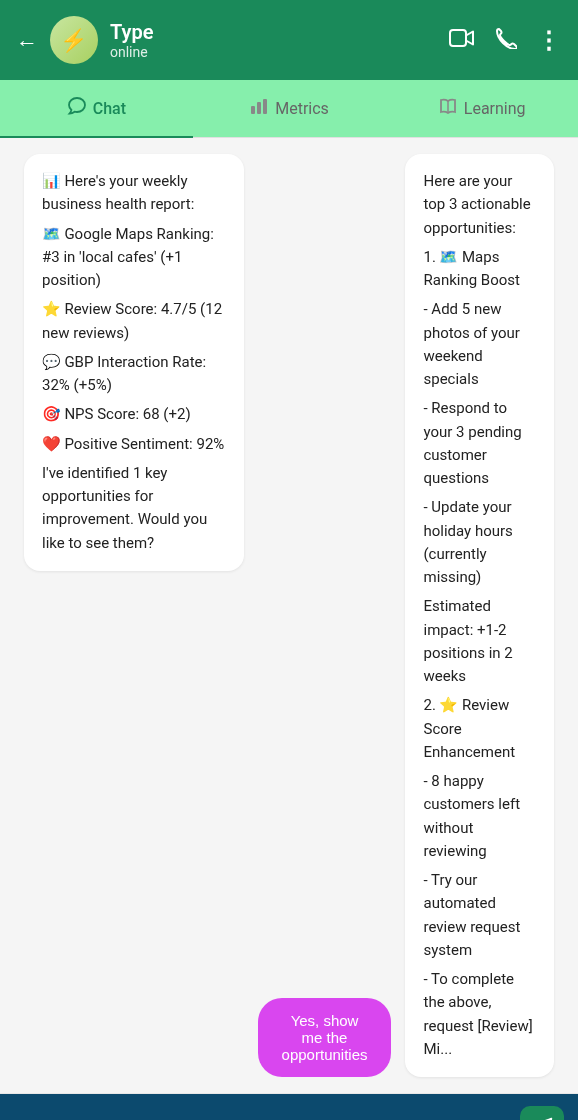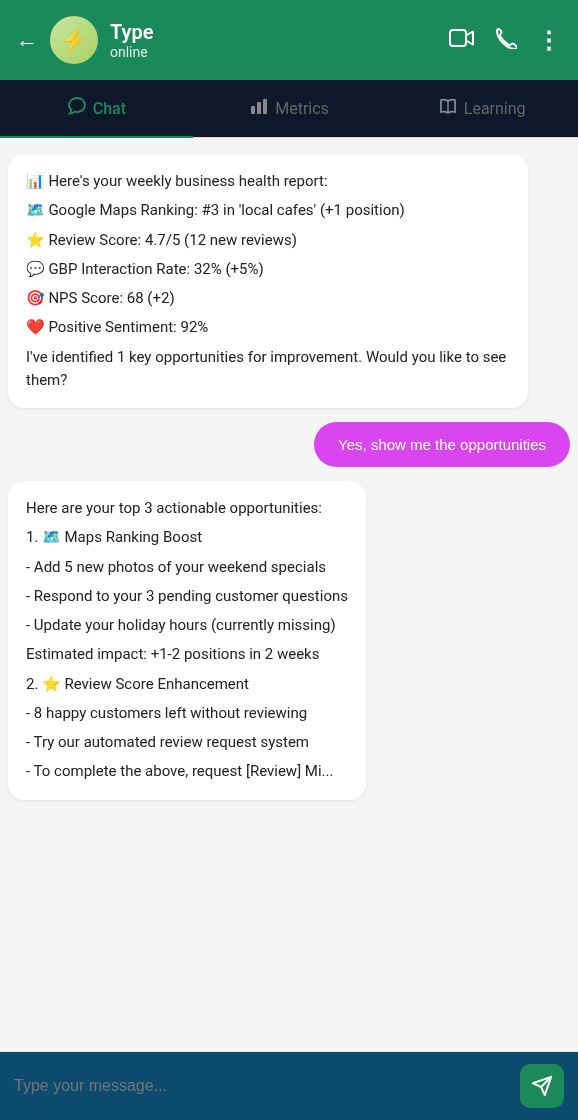--- a/index.html
+++ b/index.html
@@ -58,21 +58,21 @@
       align-items: center;
     }
     .header-icon {
       color: white;
       font-size: 20px;
       cursor: pointer;
     }
 
     
     .tabs {
-      background: #0f172a;
+      background: #86efac;
       display: flex;
       border-bottom: 1px solid #e0e0e0;
     }
     .tab {
       flex: 1;
       padding: 16px 8px;
       display: flex;
       align-items: center;
       justify-content: center;
       gap: 6px;
@@ -88,24 +88,24 @@
       font-weight: 500;
     }
     .tab-icon {
       font-size: 18px;
     }
 
     
     .chat-area {
       flex: 1;
       background: #f5f5f5;
-      padding: 16px 8px;
+      padding: 16px 24px;
       overflow-y: auto;
       display: flex;
-      flex-direction: column;
+      flex-direction: row;
       gap: 14px;
     }
 
     
     .message-bubble {
       background: white;
       border-radius: 16px;
       padding: 16px 18px;
       max-width: 520px;
       align-self: flex-start;

